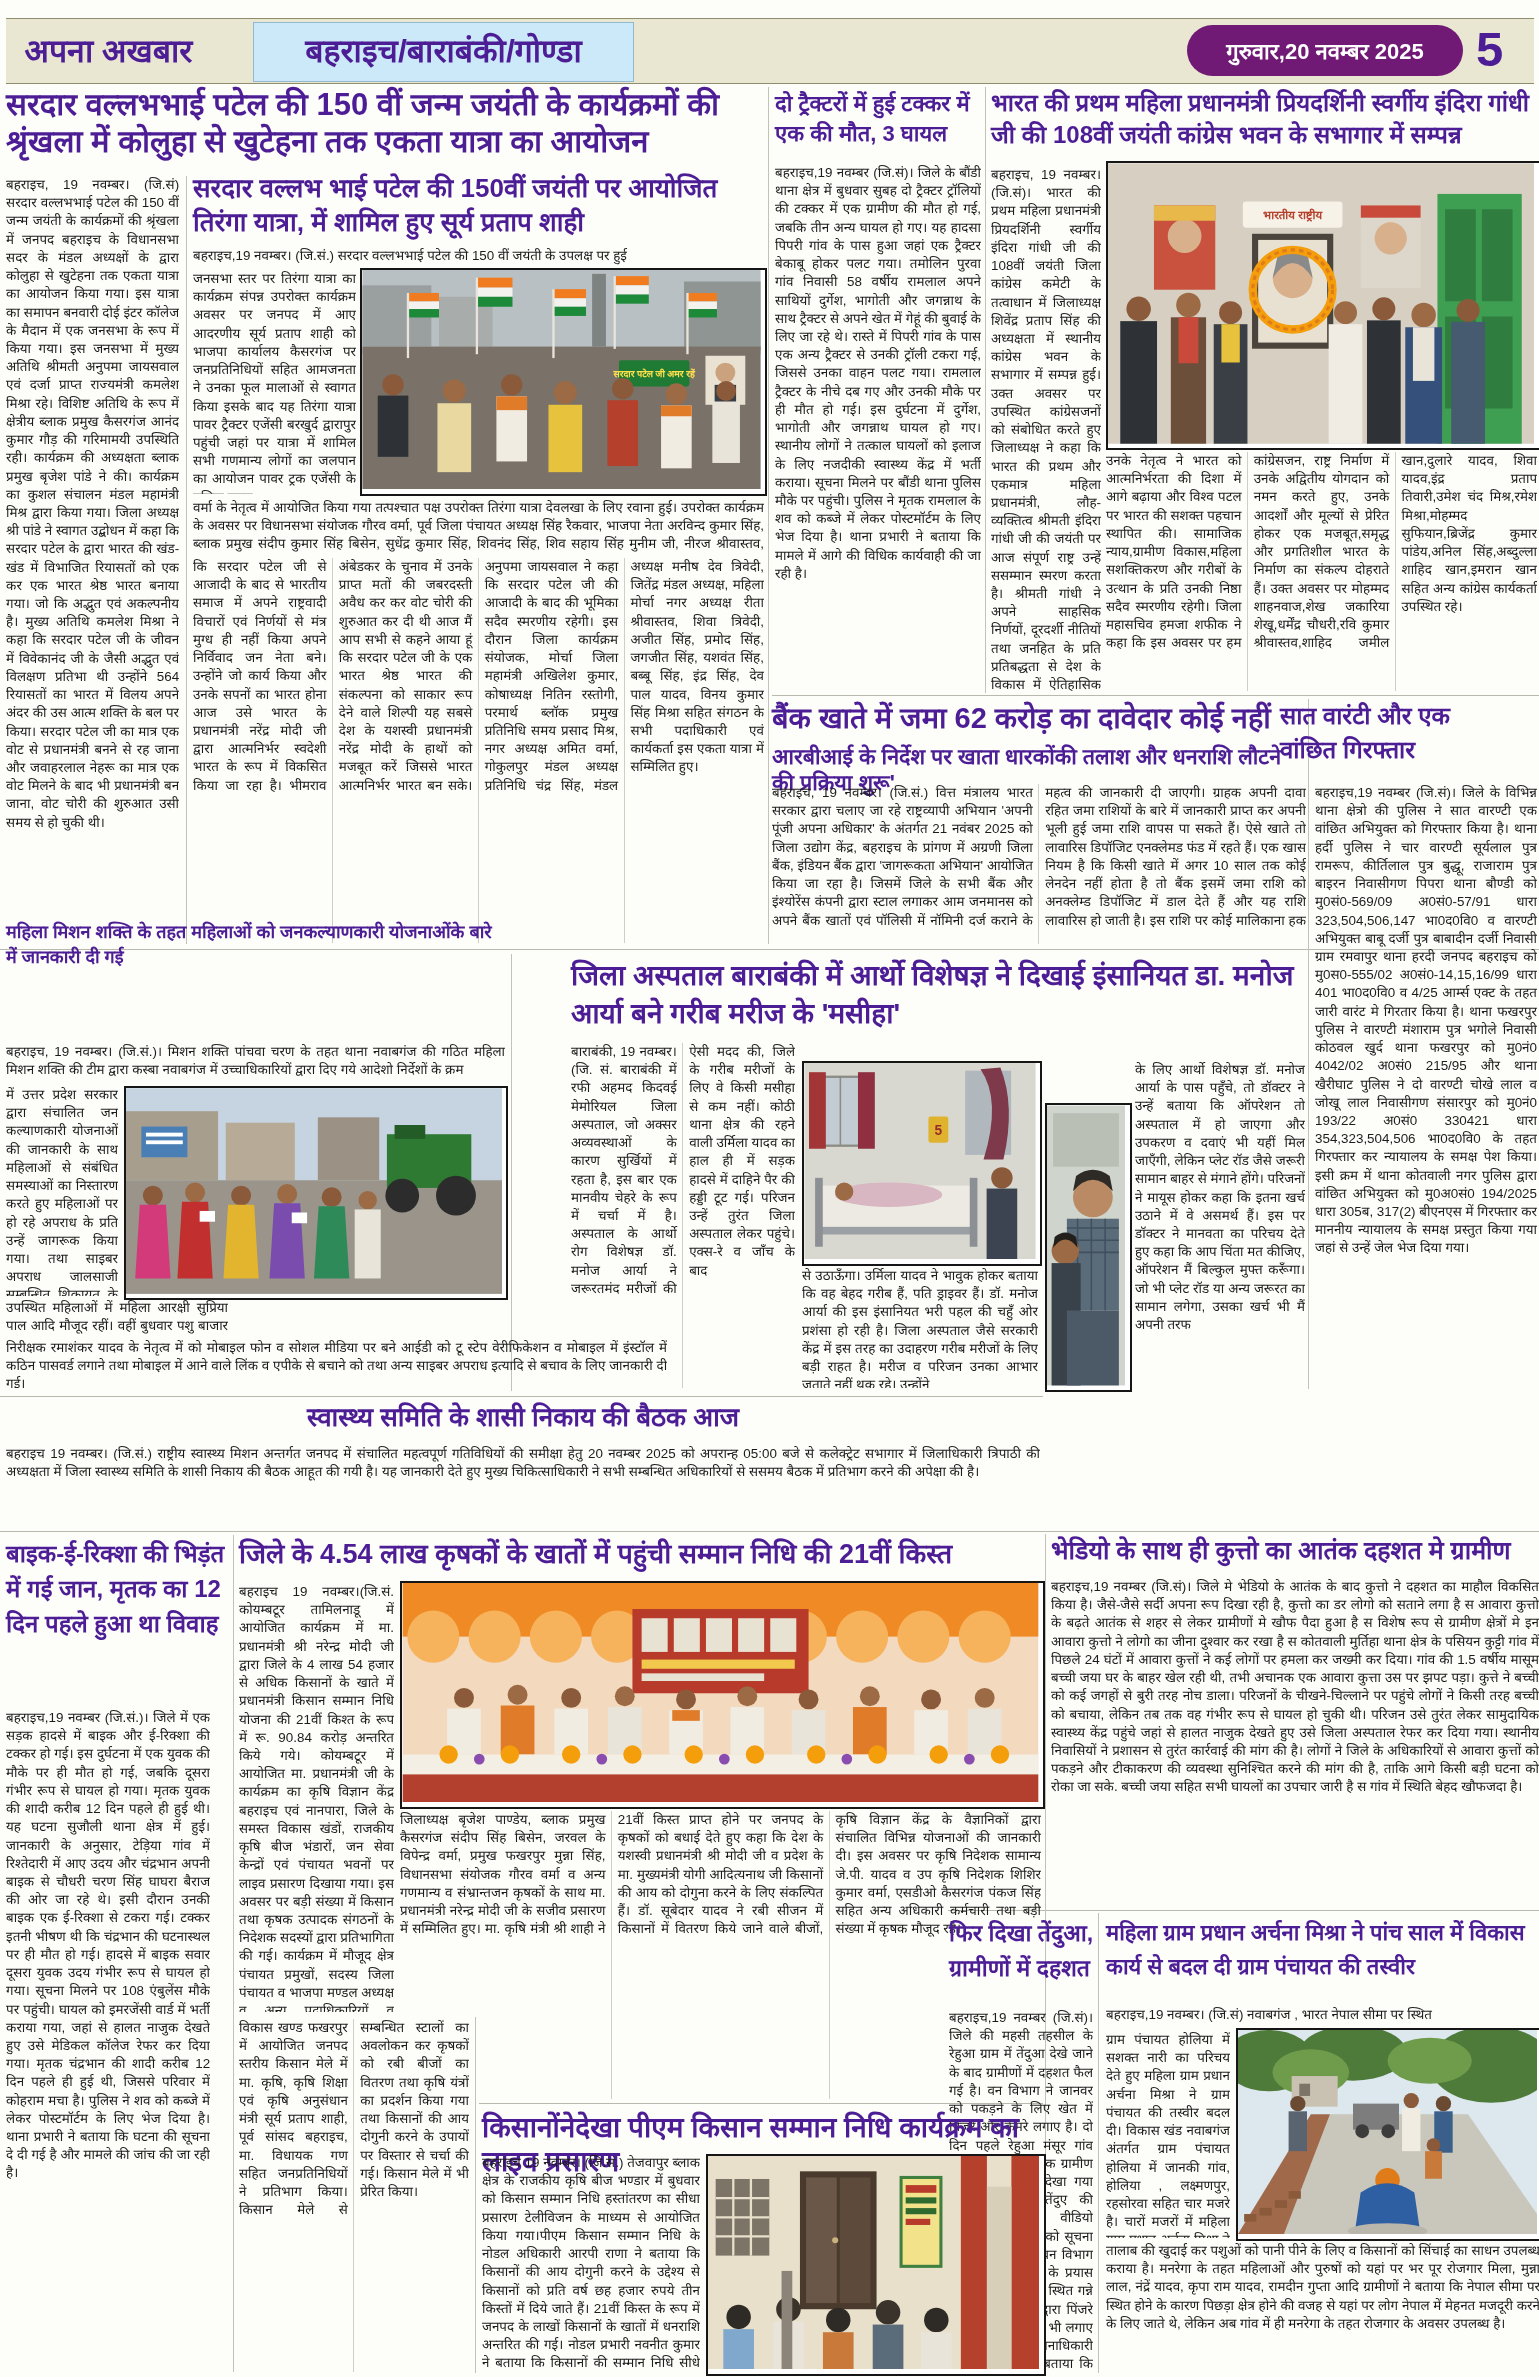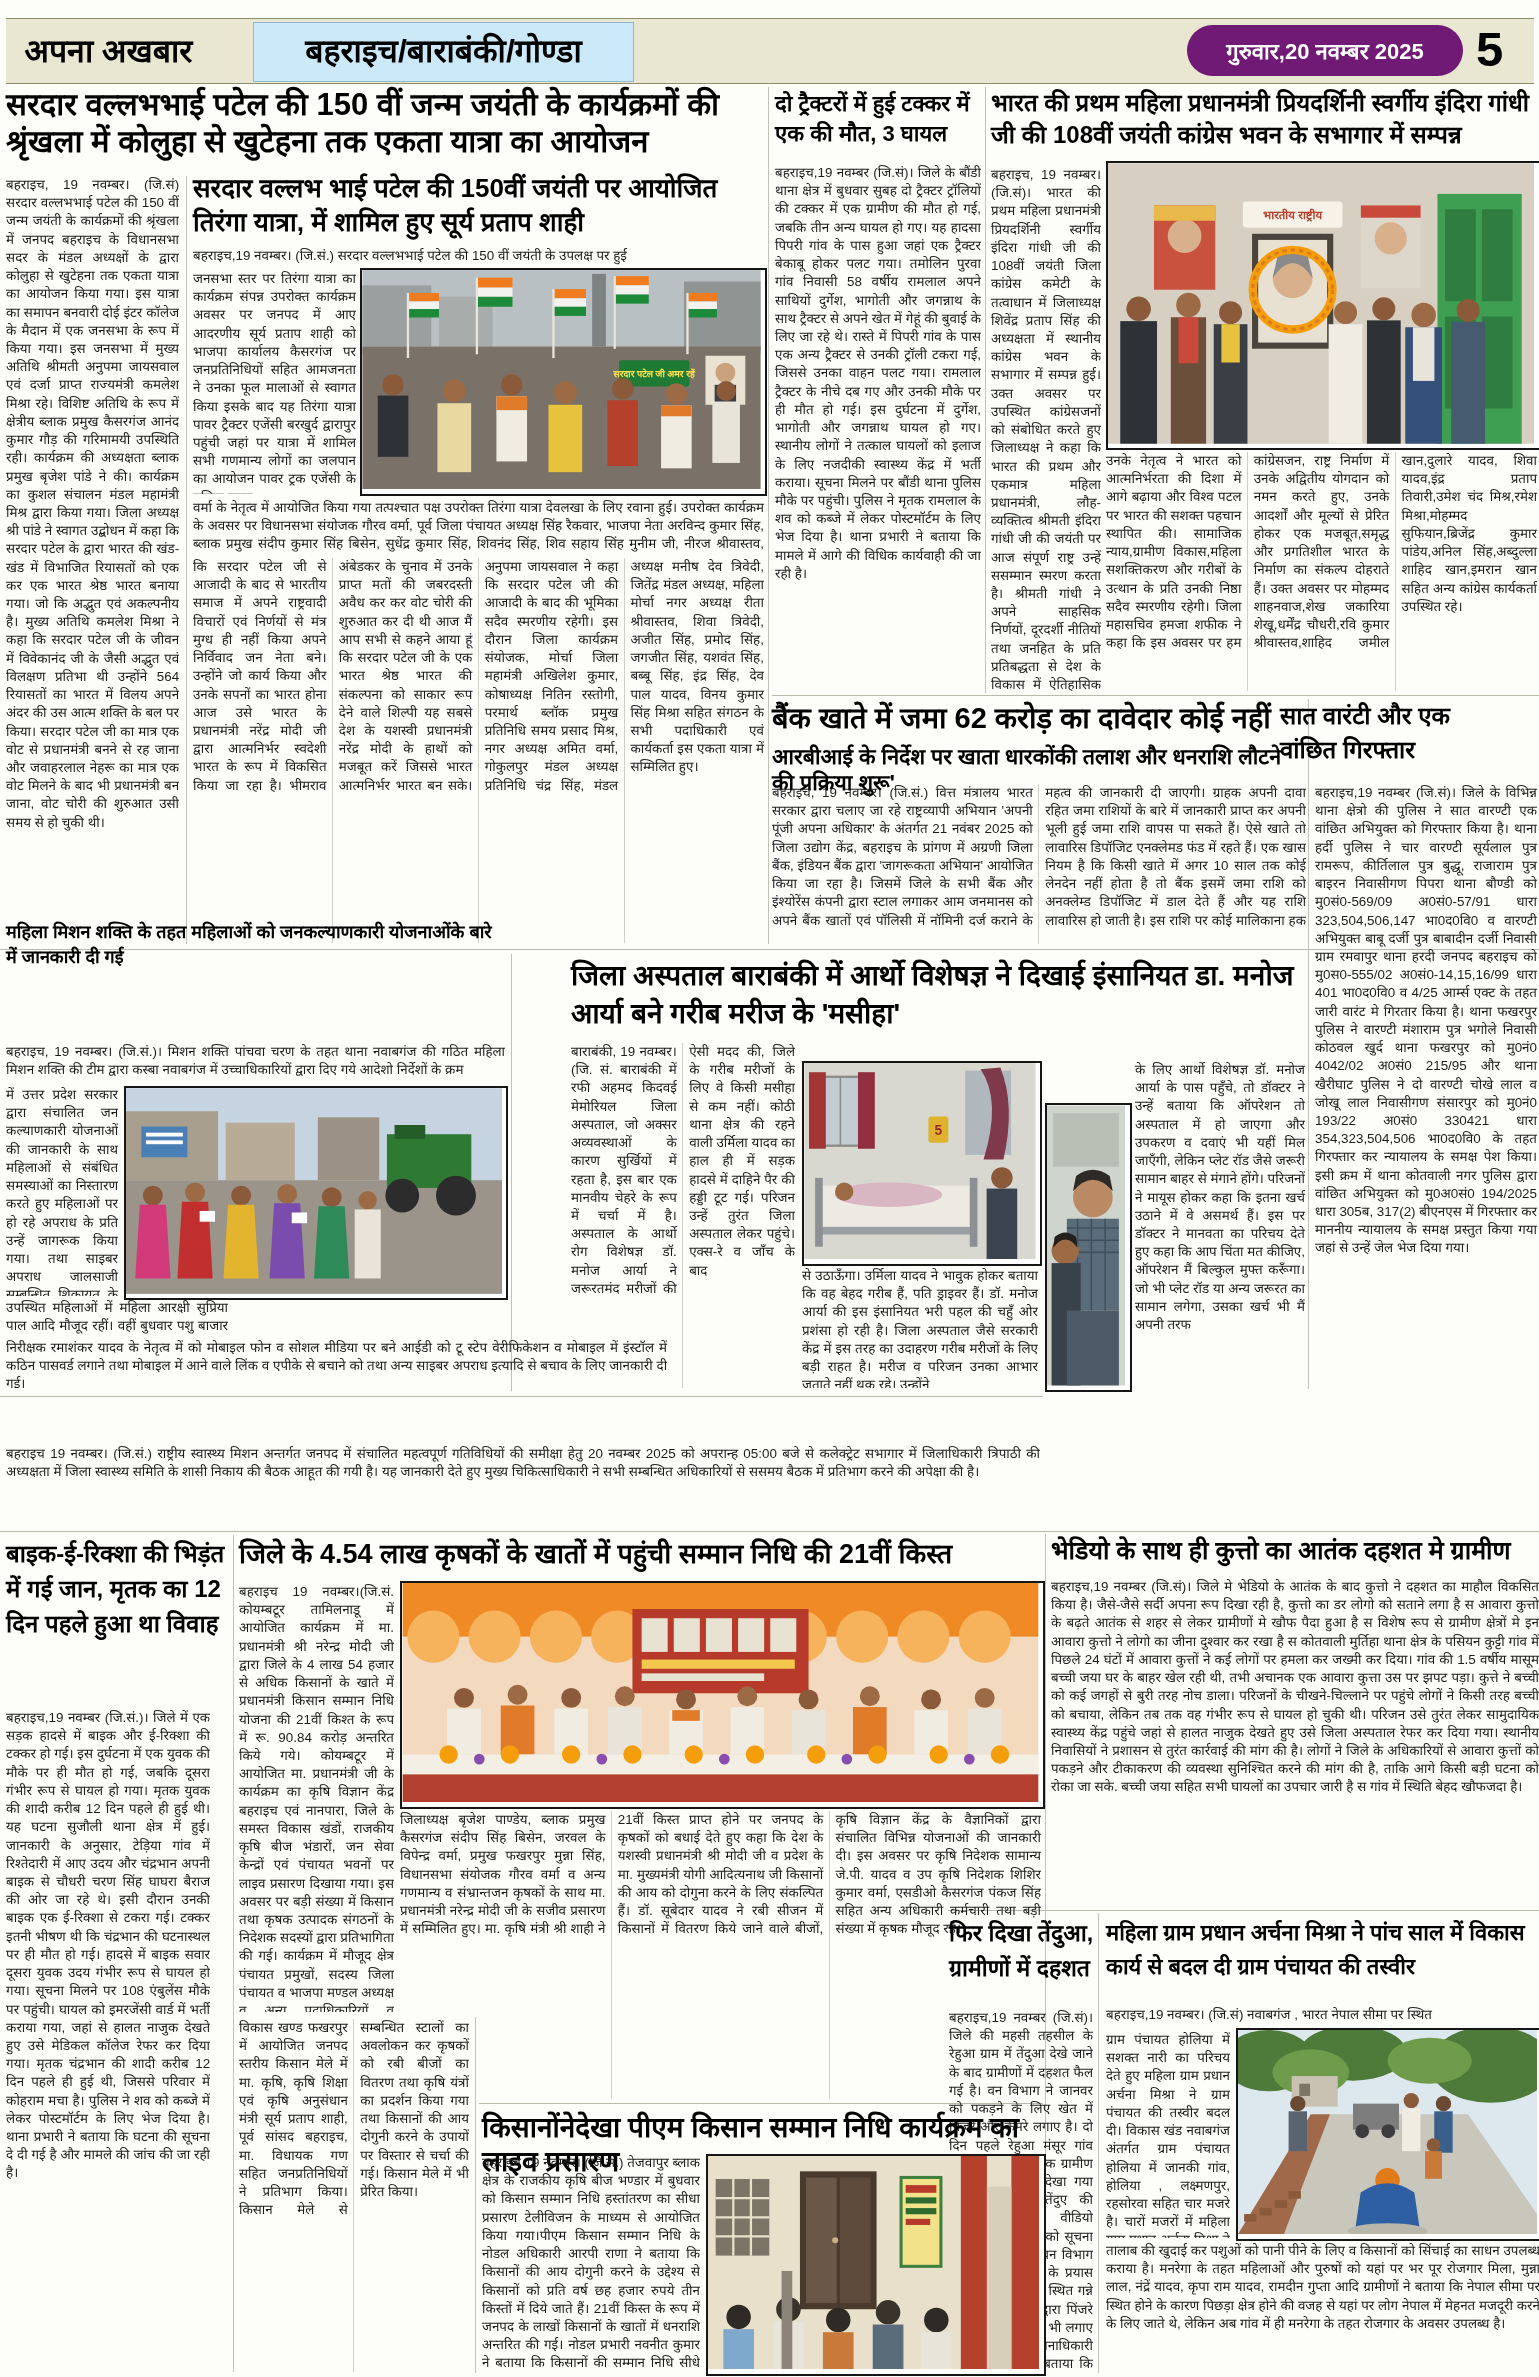--- a/index.html
+++ b/index.html
@@ -1,19 +1,19 @@
 <!DOCTYPE html>
 <html style="font-size:12.3px"><head>
 <meta charset="utf-8">
 <style>
   html,body{margin:0;padding:0;background:#efefe9;}
   #paper{position:relative;width:1540px;height:2377px;background:#fdfdfa;
          font-family:"Liberation Sans",sans-serif;color:#1b1b1b;overflow:hidden;}
   .abs{position:absolute;}
-  .hl{font-weight:800;color:#000000;line-height:1.2;letter-spacing:0;}
+  .hl{font-weight:800;color:#4c1d95;line-height:1.2;letter-spacing:0;}
   .body{font-size:13.4px;line-height:1.36;text-align:justify;overflow:hidden;color:#1c1c1c;}
   .cols2{columns:2;column-gap:12.3px;column-rule:0.8px solid #cfcfc6;}
   .cols3{columns:3;column-gap:12.3px;column-rule:0.8px solid #cfcfc6;}
   .cols4{columns:4;column-gap:12.3px;column-rule:0.8px solid #cfcfc6;}
   .vr{width:0.8px;background:#c2c2b8;}
   .hrule{height:0.8px;background:#b9b9ae;}
   .photo{border:2.3px solid #161616;background:#fff;overflow:hidden;}
   .photo svg{display:block;}
   .band{background:#e9e6d2;border-top:1.5px solid #8e8e6d;border-bottom:1.5px solid #8e8e6d;}
   .pill{background:#701a75;color:#fff;border-radius:28px;display:flex;align-items:center;justify-content:center;}
@@ -271,20 +271,21 @@
         </g>
       <circle cx="24" cy="190" r="18" fill="#9c6a44"></circle>
         <path d="M8,186 q16,-22 32,0 l-2,-14 q-14,-12 -28,0 z" fill="#23201c"></path>
         <rect x="6" y="206" width="38" height="160" fill="#39414b"></rect>
       <rect x="26" y="268" width="68" height="98" fill="#4c5a68"></rect>
     </svg>
   </div>
 
   <div class="abs body" style="left:1135px;top:1061px;width:170px;height:327px;">के लिए आर्थो विशेषज्ञ डॉ. मनोज आर्या के पास पहुँचे, तो डॉक्टर ने उन्हें बताया कि ऑपरेशन तो अस्पताल में हो जाएगा और उपकरण व दवाएं भी यहीं मिल जाएँगी, लेकिन प्लेट रॉड जैसे जरूरी सामान बाहर से मंगाने होंगे। परिजनों ने मायूस होकर कहा कि इतना खर्च उठाने में वे असमर्थ हैं। इस पर डॉक्टर ने मानवता का परिचय देते हुए कहा कि आप चिंता मत कीजिए, ऑपरेशन मैं बिल्कुल मुफ्त करूँगा। जो भी प्लेट रॉड या अन्य जरूरत का सामान लगेगा, उसका खर्च भी मैं अपनी तरफ</div>
 
+  <div class="abs hl center" style="left:6.1px;top:1402px;width:1034px;height:37px;font-size:26px;">स्वास्थ्य समिति के शासी निकाय की बैठक आज</div>
   <div class="abs body" style="left:6.1px;top:1445px;width:1034px;height:80px;">बहराइच 19 नवम्बर। (जि.सं.) राष्ट्रीय स्वास्थ्य मिशन अन्तर्गत जनपद में संचालित महत्वपूर्ण गतिविधियों की समीक्षा हेतु 20 नवम्बर 2025 को अपरान्ह 05:00 बजे से कलेक्ट्रेट सभागार में जिलाधिकारी त्रिपाठी की अध्यक्षता में जिला स्वास्थ्य समिति के शासी निकाय की बैठक आहूत की गयी है। यह जानकारी देते हुए मुख्य चिकित्साधिकारी ने सभी सम्बन्धित अधिकारियों से ससमय बैठक में प्रतिभाग करने की अपेक्षा की है।</div>
 
   <div class="abs hl" style="left:6.1px;top:1537px;width:222px;height:166px;font-size:24px;line-height:1.45;">बाइक-ई-रिक्शा की भिड़ंत में गई जान, मृतक का 12 दिन पहले हुआ था विवाह</div>
   <div class="abs body" style="left:6.1px;top:1709px;width:204px;height:661px;">बहराइच,19 नवम्बर (जि.सं.)। जिले में एक सड़क हादसे में बाइक और ई-रिक्शा की टक्कर हो गई। इस दुर्घटना में एक युवक की मौके पर ही मौत हो गई, जबकि दूसरा गंभीर रूप से घायल हो गया। मृतक युवक की शादी करीब 12 दिन पहले ही हुई थी। यह घटना सुजौली थाना क्षेत्र में हुई। जानकारी के अनुसार, टेड़िया गांव में रिश्तेदारी में आए उदय और चंद्रभान अपनी बाइक से चौधरी चरण सिंह घाघरा बैराज की ओर जा रहे थे। इसी दौरान उनकी बाइक एक ई-रिक्शा से टकरा गई। टक्कर इतनी भीषण थी कि चंद्रभान की घटनास्थल पर ही मौत हो गई। हादसे में बाइक सवार दूसरा युवक उदय गंभीर रूप से घायल हो गया। सूचना मिलने पर 108 एंबुलेंस मौके पर पहुंची। घायल को इमरजेंसी वार्ड में भर्ती कराया गया, जहां से हालत नाजुक देखते हुए उसे मेडिकल कॉलेज रेफर कर दिया गया। मृतक चंद्रभान की शादी करीब 12 दिन पहले ही हुई थी, जिससे परिवार में कोहराम मचा है। पुलिस ने शव को कब्जे में लेकर पोस्टमॉर्टम के लिए भेज दिया है। थाना प्रभारी ने बताया कि घटना की सूचना दे दी गई है और मामले की जांच की जा रही है।</div>
 
   <div class="abs hl" style="left:239px;top:1538px;width:802px;height:38px;font-size:27px;">जिले के 4.54 लाख कृषकों के खातों में पहुंची सम्मान निधि की 21वीं किस्त</div>
   <div class="abs body" style="left:239px;top:1583px;width:155px;height:429px;">बहराइच 19 नवम्बर।(जि.सं. कोयम्बटूर तामिलनाडू में आयोजित कार्यक्रम में मा. प्रधानमंत्री श्री नरेन्द्र मोदी जी द्वारा जिले के 4 लाख 54 हजार से अधिक किसानों के खाते में प्रधानमंत्री किसान सम्मान निधि योजना की 21वीं किश्त के रूप में रू. 90.84 करोड़ अन्तरित किये गये। कोयम्बटूर में आयोजित मा. प्रधानमंत्री जी के कार्यक्रम का कृषि विज्ञान केंद्र बहराइच एवं नानपारा, जिले के समस्त विकास खंडों, राजकीय कृषि बीज भंडारों, जन सेवा केन्द्रों एवं पंचायत भवनों पर लाइव प्रसारण दिखाया गया। इस अवसर पर बड़ी संख्या में किसान तथा कृषक उत्पादक संगठनों के निदेशक सदस्यों द्वारा प्रतिभागिता की गई। कार्यक्रम में मौजूद क्षेत्र पंचायत प्रमुखों, सदस्य जिला पंचायत व भाजपा मण्डल अध्यक्ष व अन्य पदाधिकारियों व जनप्रतिनिधियों द्वारा अपने-अपने क्षेत्रों एवं</div>
 
   <div class="abs photo" style="left:400px;top:1581px;width:641px;height:224px;">
     <svg width="637" height="219" viewBox="0 0 830 286">

